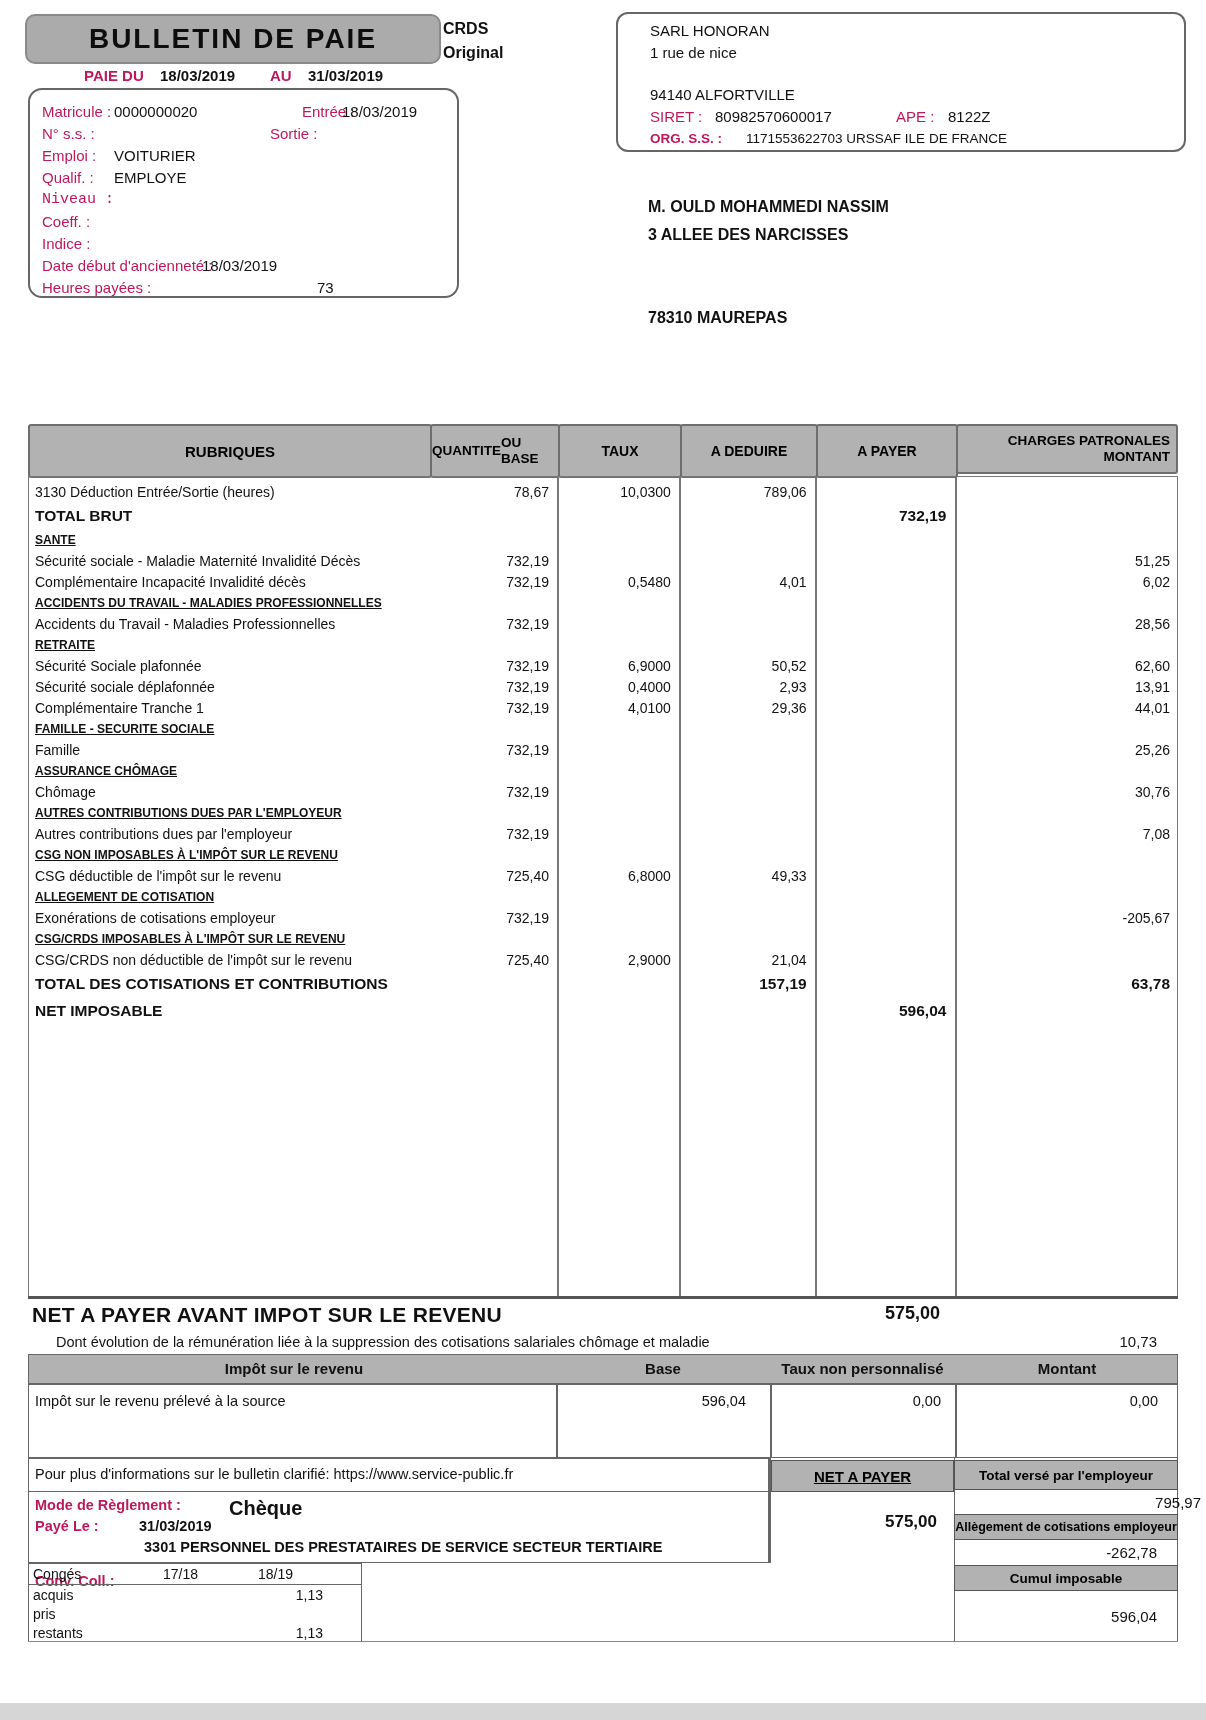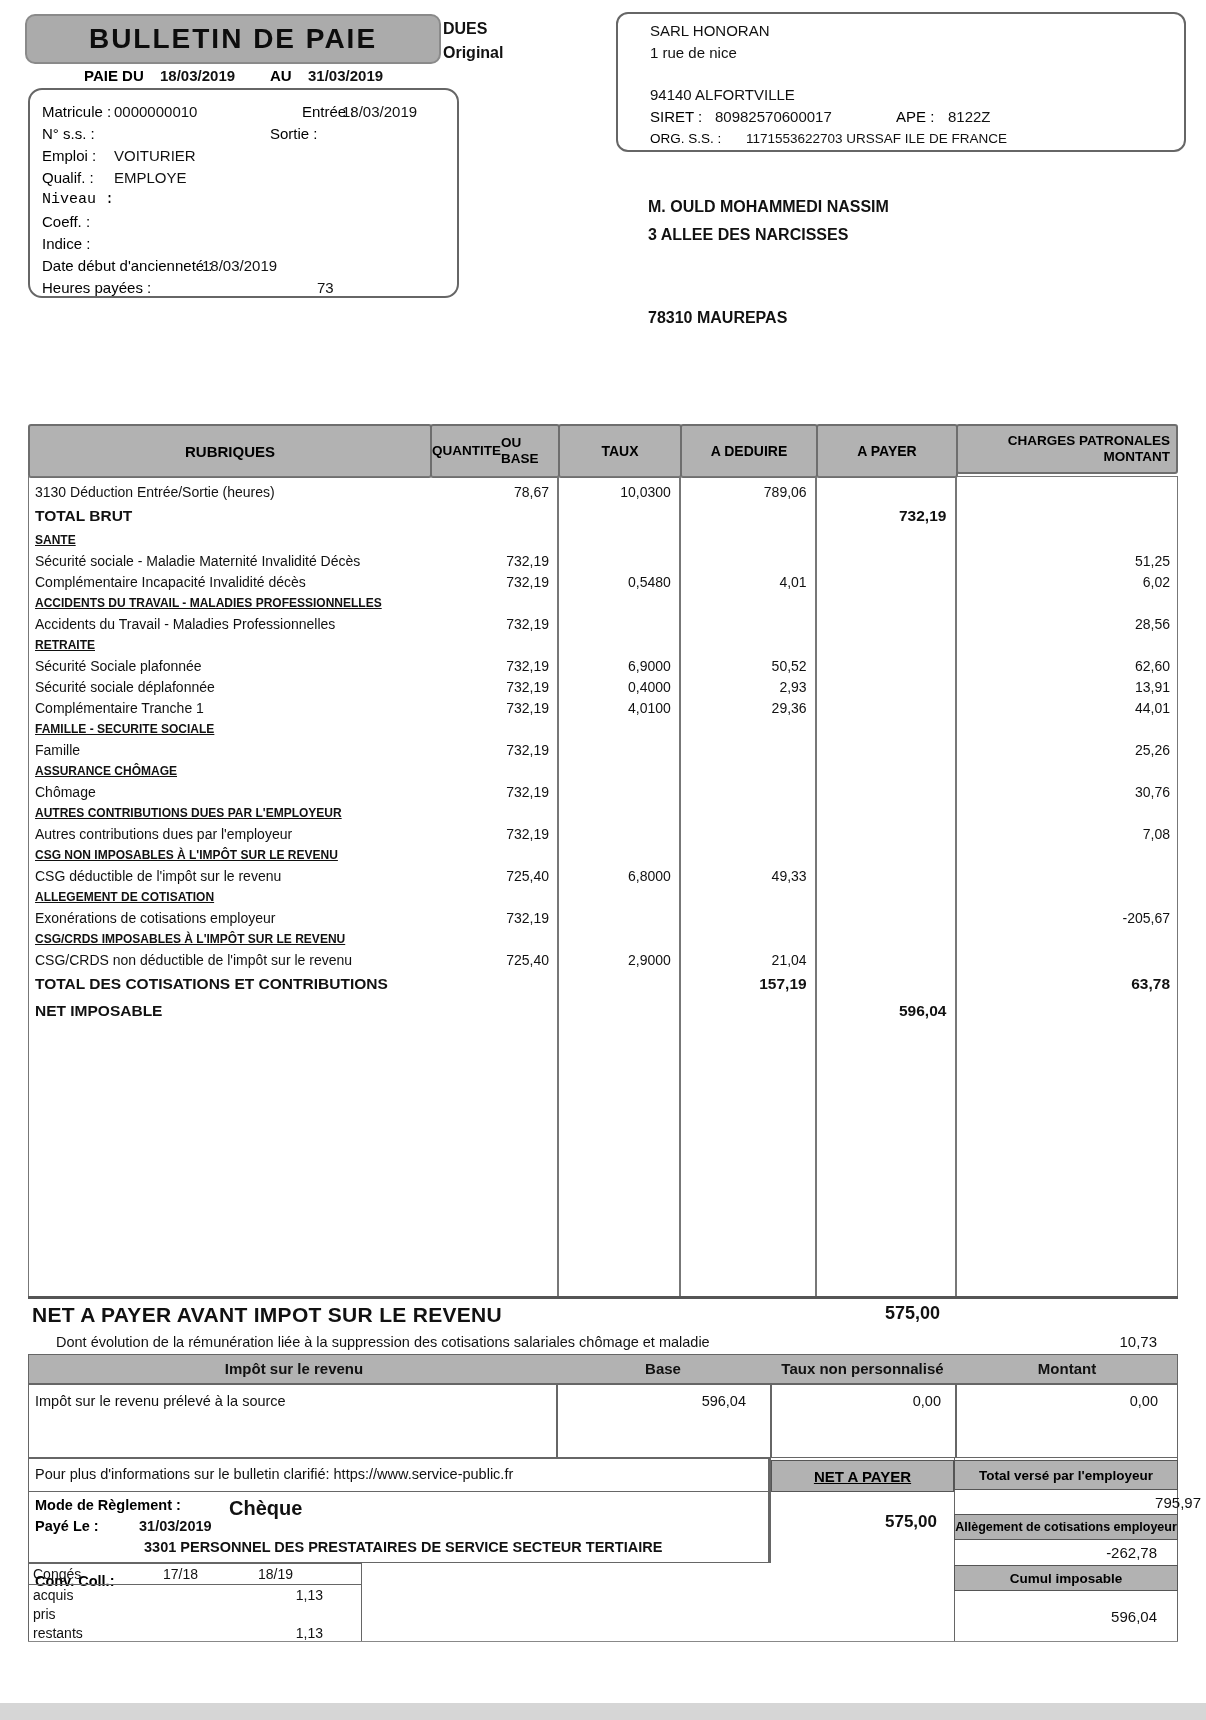--- a/index.html
+++ b/index.html
@@ -1,20 +1,20 @@
 <!DOCTYPE html>
 <html><head>
 <meta charset="utf-8">
 <style>
   html,body{margin:0;padding:0;background:#fff;}
   .page{position:relative;width:1206px;height:1720px;background:#fff;
         font-family:"Liberation Sans","DejaVu Sans",sans-serif;color:#111;overflow:hidden;}
   .abs{position:absolute;white-space:nowrap;}
   .b{font-weight:bold;}
-  .blue{color:#000000;}
+  .blue{color:#be185d;}
   .rbox{position:absolute;border:2px solid #666;border-radius:14px;background:#fff;}
   .graybox{position:absolute;background:#b2b2b2;border:2px solid #6e6e6e;border-radius:3px;
            display:flex;align-items:center;justify-content:center;font-weight:bold;color:#000;}
   
   .titlebox{position:absolute;left:25px;top:14px;width:412px;height:46px;background:#ababab;
             border:2px solid #8a8a8a;border-radius:10px;display:flex;align-items:center;justify-content:center;
             font-size:28px;font-weight:bold;letter-spacing:2px;color:#0d0d0d;}
   
   .tbody{position:absolute;left:28px;top:476px;width:1150px;height:822px;border:1.5px solid #777;box-sizing:border-box;padding-top:4px;}
   .vline{position:absolute;top:0;bottom:0;width:1.5px;background:#777;}
@@ -33,31 +33,31 @@
   .rightnum{text-align:right;box-sizing:border-box;}
 </style>
 </head>
 <body>
 
 <div class="page">
 
   <div class="titlebox">
     <span>BULLETIN DE PAIE</span>
   </div>
-  <div class="abs b" style="left:443px;top:20px;font-size:16px;">DUES</div>
+  <div class="abs b" style="left:443px;top:20px;font-size:16px;">CRDS</div>
   <div class="abs b" style="left:443px;top:44px;font-size:16px;">Original</div>
 
   <div class="abs b blue" style="left:84px;top:67px;font-size:15px;">PAIE DU</div>
   <div class="abs b" style="left:160px;top:67px;font-size:15px;">18/03/2019</div>
   <div class="abs b blue" style="left:270px;top:67px;font-size:15px;">AU</div>
   <div class="abs b" style="left:308px;top:67px;font-size:15px;">31/03/2019</div>
 
   <div class="rbox" style="left:28px;top:88px;width:427px;height:206px;">
     <div class="abs blue" style="left:12px;top:13px;font-size:15px;">Matricule :</div>
-    <div class="abs" style="left:84px;top:13px;font-size:15px;">0000000010</div>
+    <div class="abs" style="left:84px;top:13px;font-size:15px;">0000000020</div>
     <div class="abs blue" style="left:240px;top:13px;font-size:15px;margin-left:32px;">Entrée :</div>
     <div class="abs" style="left:312px;top:13px;font-size:15px;">18/03/2019</div>
     <div class="abs blue" style="left:12px;top:35px;font-size:15px;">N° s.s. :</div>
     <div class="abs blue" style="left:240px;top:35px;font-size:15px;">Sortie :</div>
     <div class="abs blue" style="left:12px;top:57px;font-size:15px;">Emploi :</div>
     <div class="abs" style="left:84px;top:57px;font-size:15px;">VOITURIER</div>
     <div class="abs blue" style="left:12px;top:79px;font-size:15px;">Qualif. :</div>
     <div class="abs" style="left:84px;top:79px;font-size:15px;">EMPLOYE</div>
     <div class="abs blue" style="left:12px;top:101px;font-size:15px;font-family:Liberation Mono, monospace;">Niveau :</div>
     <div class="abs blue" style="left:12px;top:123px;font-size:15px;">Coeff. :</div>
@@ -69,21 +69,21 @@
   </div>
 
   <div class="rbox" style="left:616px;top:12px;width:566px;height:136px;border-radius:12px;">
     <div class="abs" style="left:32px;top:8px;font-size:15px;">SARL  HONORAN</div>
     <div class="abs" style="left:32px;top:30px;font-size:15px;">1 rue de nice</div>
     <div class="abs" style="left:32px;top:72px;font-size:15px;">94140  ALFORTVILLE</div>
     <div class="abs blue" style="left:32px;top:94px;font-size:15px;">SIRET :</div>
     <div class="abs" style="left:97px;top:94px;font-size:15px;">80982570600017</div>
     <div class="abs blue" style="left:278px;top:94px;font-size:15px;">APE :</div>
     <div class="abs" style="left:330px;top:94px;font-size:15px;">8122Z</div>
-    <div class="abs blue" style="left:32px;top:117px;font-size:13.5px;">ORG. S.S. :</div>
+    <div class="abs blue" style="left:32px;top:117px;font-size:13.5px;font-weight:bold;">ORG. S.S. :</div>
     <div class="abs" style="left:128px;top:117px;font-size:13.5px;">1171553622703 URSSAF ILE DE FRANCE</div>
   </div>
 
   <div class="abs b" style="left:648px;top:198px;font-size:16px;">M.  OULD MOHAMMEDI  NASSIM</div>
   <div class="abs b" style="left:648px;top:226px;font-size:16px;">3 ALLEE DES NARCISSES</div>
   <div class="abs b" style="left:648px;top:309px;font-size:16px;">78310  MAUREPAS</div>
 
   <div class="graybox" style="left:28px;top:424px;width:400px;height:50px;font-size:15px;">
     <span>RUBRIQUES</span>
   </div>

